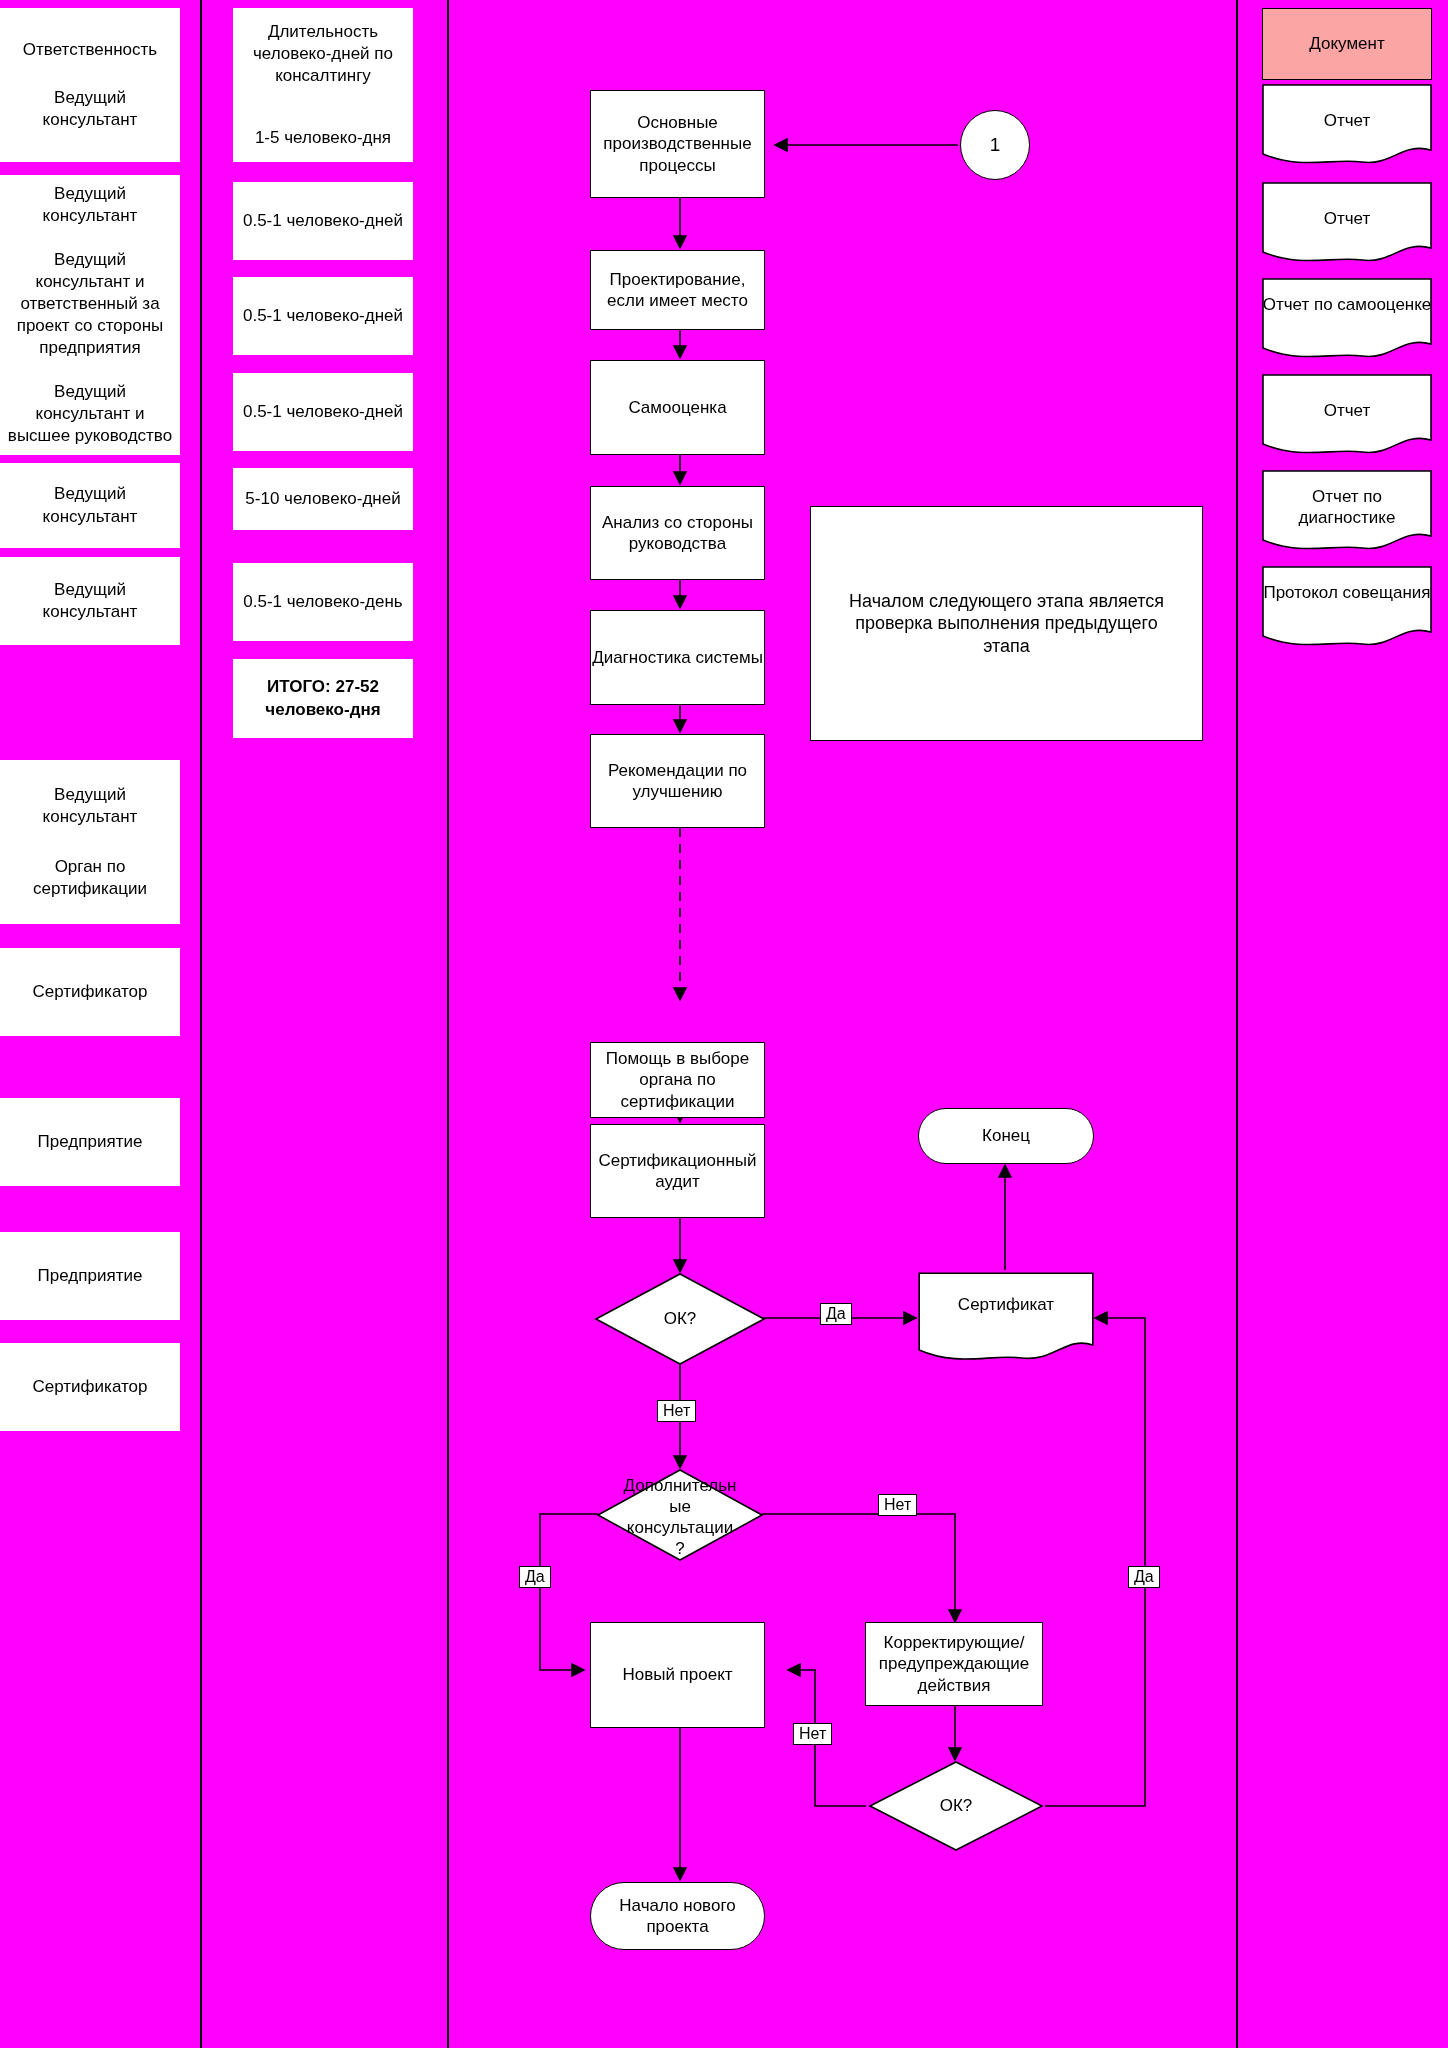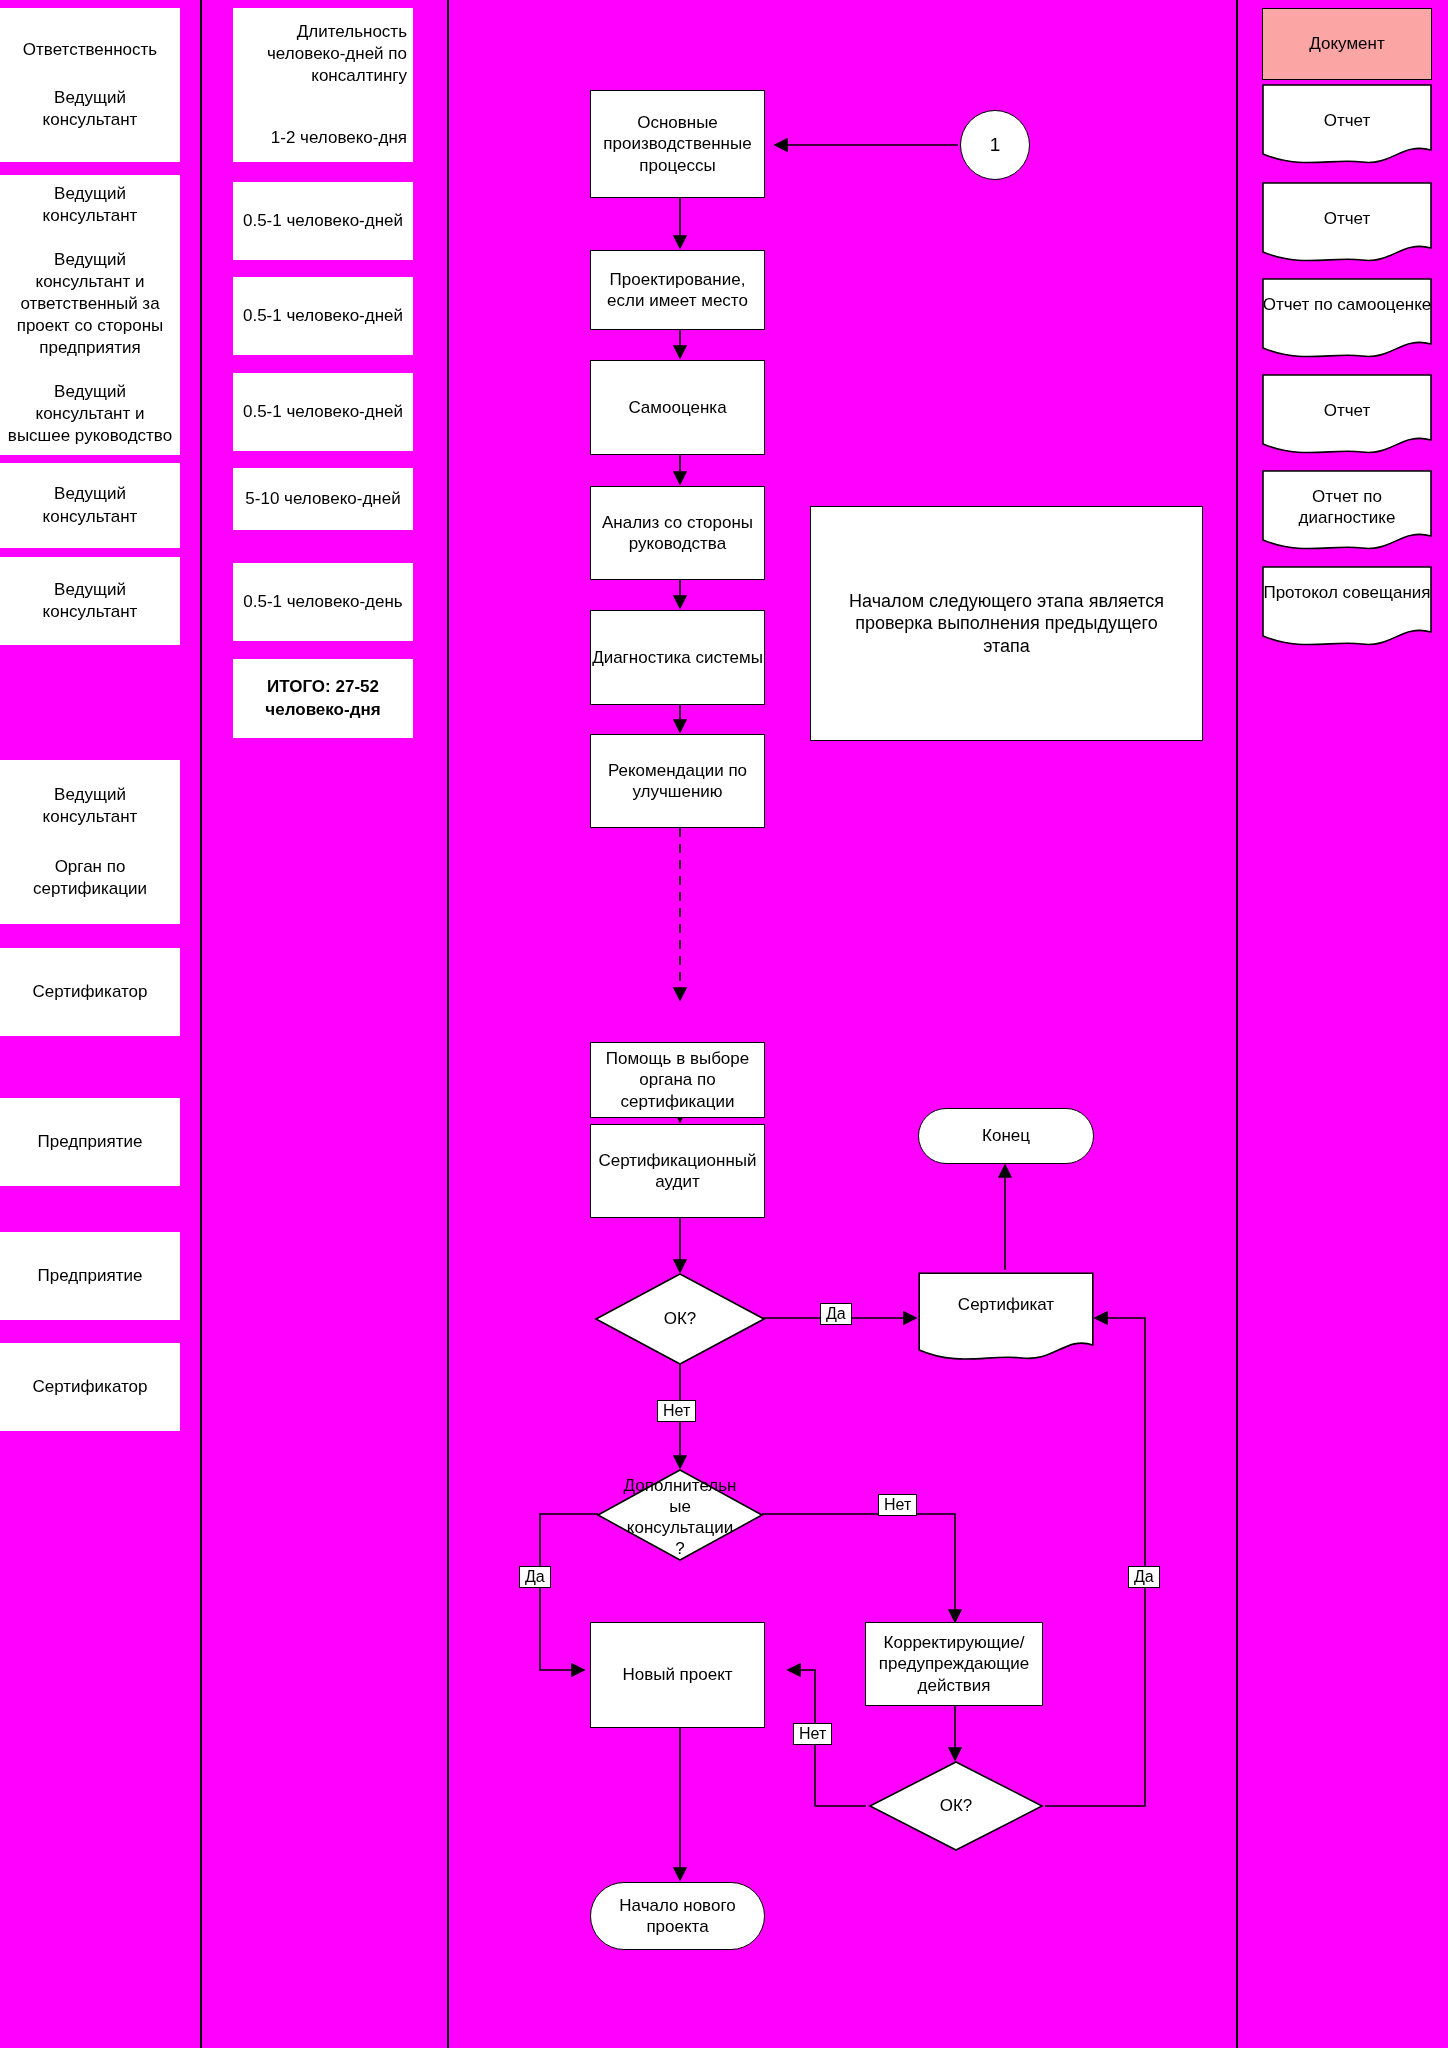--- a/index.html
+++ b/index.html
@@ -105,23 +105,23 @@
 
   <div class="lane" style="left:0px;top:1232px;width:180px;height:88px;">
     <div>Предприятие</div>
   </div>
 
   <div class="lane" style="left:0px;top:1343px;width:180px;height:88px;">
     <div>Сертификатор</div>
   </div>
 
   <div class="lane" style="left:233px;top:8px;width:180px;height:154px;">
-    <div class="stack" style="gap:40px;text-align:right;">
+    <div class="stack" style="gap:40px;">
       <div>Длительность человеко-дней по консалтингу</div>
-      <div>1-2 человеко-дня</div>
+      <div>1-5 человеко-дня</div>
     </div>
   </div>
 
   <div class="lane" style="left:233px;top:182px;width:180px;height:78px;">
     <div>0.5-1 человеко-дней</div>
   </div>
   <div class="lane" style="left:233px;top:277px;width:180px;height:78px;">
     <div>0.5-1 человеко-дней</div>
   </div>
   <div class="lane" style="left:233px;top:373px;width:180px;height:78px;">

